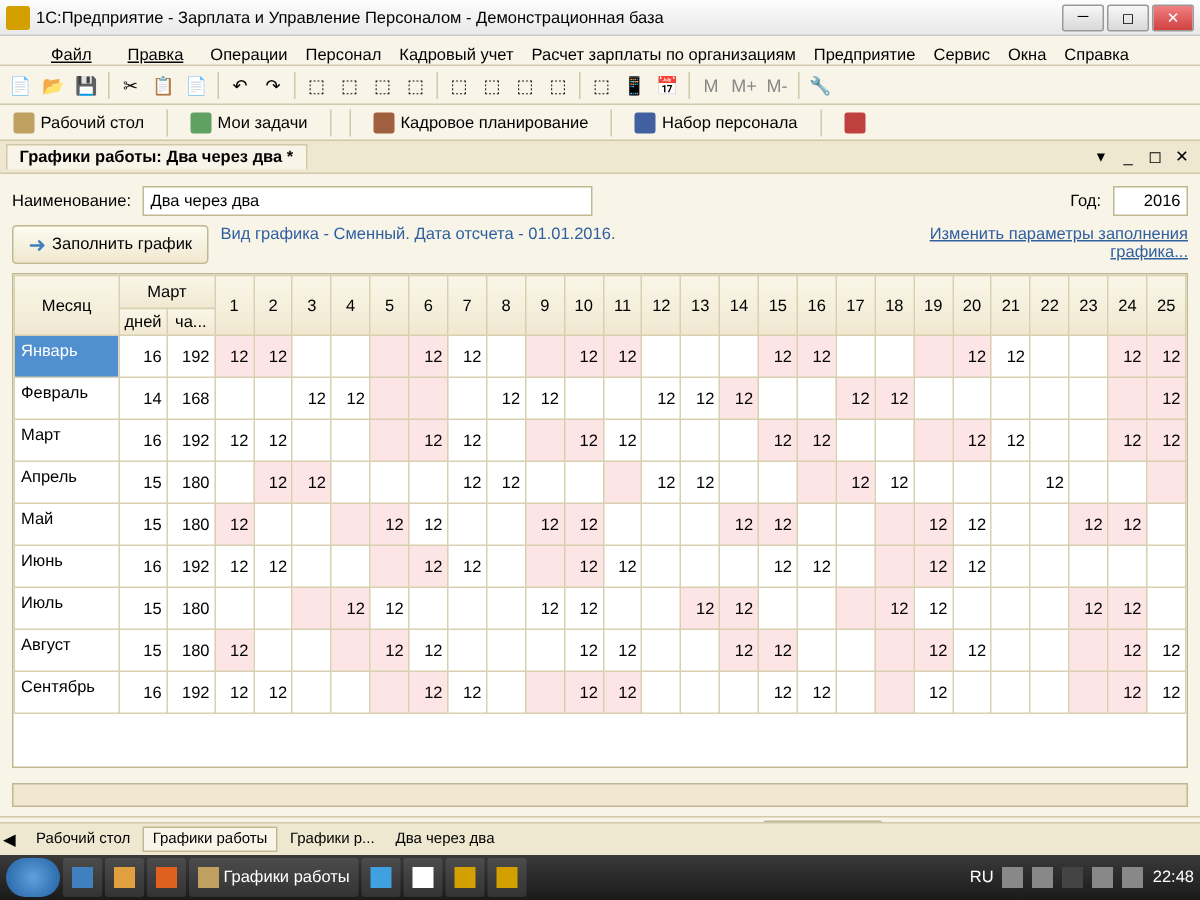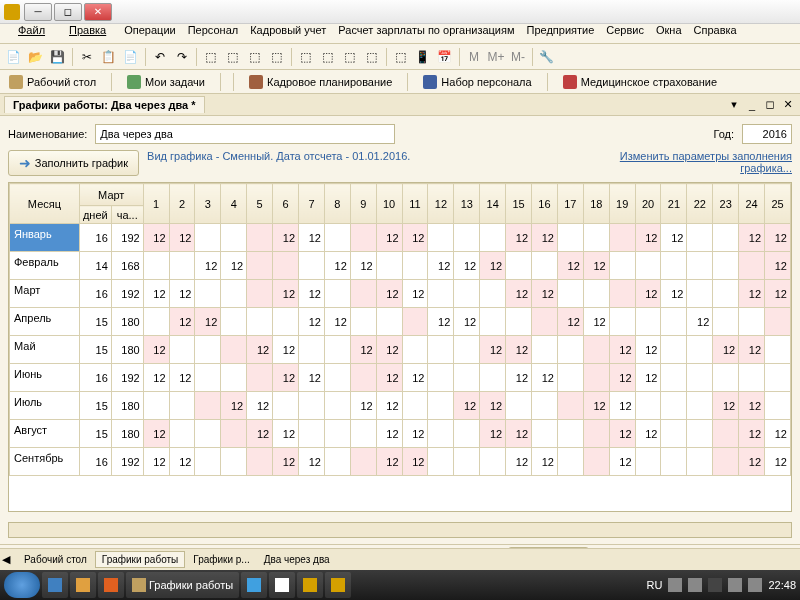--- a/index.html
+++ b/index.html
@@ -3,21 +3,21 @@
 <meta charset="utf-8">
 <style>
 *{box-sizing:border-box;margin:0;padding:0;font-family:Tahoma,Arial,sans-serif;font-size:11px}
 body{background:#f5f0e0;width:800px;height:600px;overflow:hidden;position:relative}
 .titlebar{background:linear-gradient(#fdfdfd,#e8e8e8);height:24px;display:flex;align-items:center;padding:0 4px;border-bottom:1px solid #ccc}
 .titlebar .icon{width:16px;height:16px;background:#d4a000;border-radius:2px;margin-right:4px}
 .titlebar span{flex:1}
 .winbtns{display:flex;gap:2px}
 .winbtn{width:28px;height:18px;background:linear-gradient(#f8f8f8,#d8d8d8);border:1px solid #999;border-radius:2px;display:flex;align-items:center;justify-content:center;font-size:10px}
 .winbtn.close{background:linear-gradient(#f08080,#d04040);color:#fff}
-.menubar{background:#f8f4e8;height:20px;display:flex;align-items:flex-start;padding:0 6px;border-bottom:1px solid #d0c8a8}
+.menubar{background:#f8f4e8;height:20px;display:flex;align-items:flex-end;padding:0 22px;border-bottom:1px solid #d0c8a8}
 .menubar span{padding:0 6px;cursor:pointer}
 .menubar .u{text-decoration:underline}
 .toolbar{background:#f8f4e8;height:26px;display:flex;align-items:center;padding:0 4px;border-bottom:1px solid #d0c8a8;gap:2px}
 .tbtn{width:20px;height:20px;border:1px solid transparent;display:flex;align-items:center;justify-content:center;font-size:12px}
 .sep{width:1px;height:18px;background:#d0c8a8;margin:0 2px}
 .navbar{background:#f8f4e8;height:24px;display:flex;align-items:center;padding:0 4px;border-bottom:1px solid #d0c8a8;gap:8px}
 .navbtn{display:flex;align-items:center;gap:4px;padding:2px 4px;border:1px solid transparent}
 .navbtn .ico{width:14px;height:14px;background:#c0a060;border-radius:2px}
 .tabbar{background:#efe8d0;height:22px;display:flex;align-items:center;padding:0 4px;border-bottom:1px solid #d0c8a8;gap:4px}
 .tab{background:#f8f4e8;padding:2px 8px;border:1px solid #d0c8a8;border-bottom:none;font-weight:bold}
@@ -48,20 +48,21 @@
 .tbitem .ic{width:14px;height:14px;background:#c0a060}
 .tray{margin-left:auto;display:flex;align-items:center;gap:6px;color:#fff;font-size:10px}
 .tray .ic{width:14px;height:14px}
 .scrollx{position:absolute;bottom:56px;left:8px;right:8px;height:16px;background:#f0e8d0;border:1px solid #c0b890}
 </style>
 </head>
 <body>
 
 <div class="titlebar">
   <div class="icon"></div>
+  <span>1С:Предприятие - Зарплата и Управление Персоналом - Демонстрационная база</span>
   <div class="winbtns">
     <div class="winbtn">─</div>
     <div class="winbtn">◻</div>
     <div class="winbtn close">✕</div>
   </div>
 </div>
 
 <div class="menubar">
   <span><span class="u">Файл</span></span>
   <span><span class="u">Правка</span></span>
@@ -125,21 +126,20 @@
       <span>Кадровое планирование</span>
     </div>
   <div class="sep"></div>
   <div class="navbtn">
       <div class="ico" style="background:#4060a0"></div>
       <span>Набор персонала</span>
     </div>
   <div class="sep"></div>
   <div class="navbtn">
       <div class="ico" style="background:#c04040"></div>
-      <span>Медицинское страхование</span>
     </div>
 </div>
 
 <div class="tabbar">
   <div class="tab">Графики работы: Два через два *</div>
   <div class="tabctl">
     <div class="t">▾</div>
     <div class="t">_</div>
     <div class="t">◻</div>
     <div class="t">✕</div>

